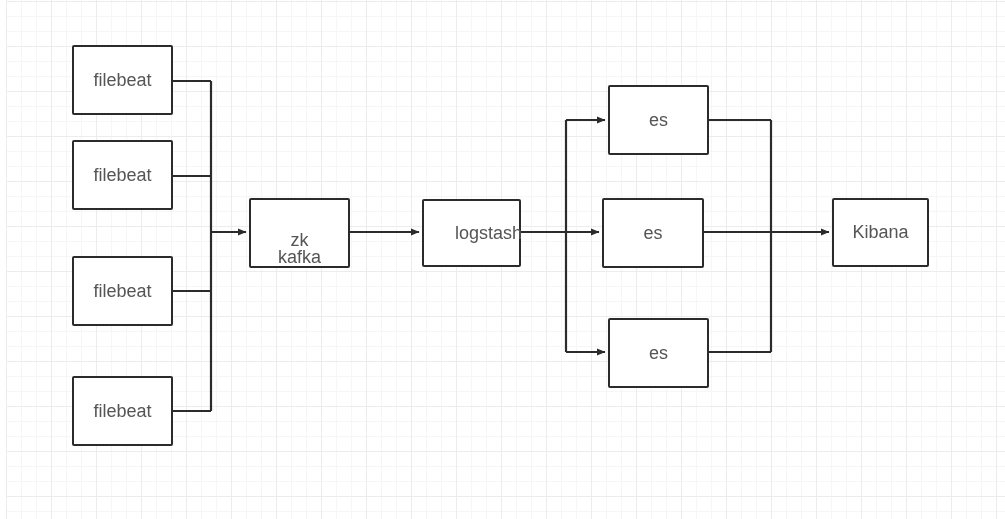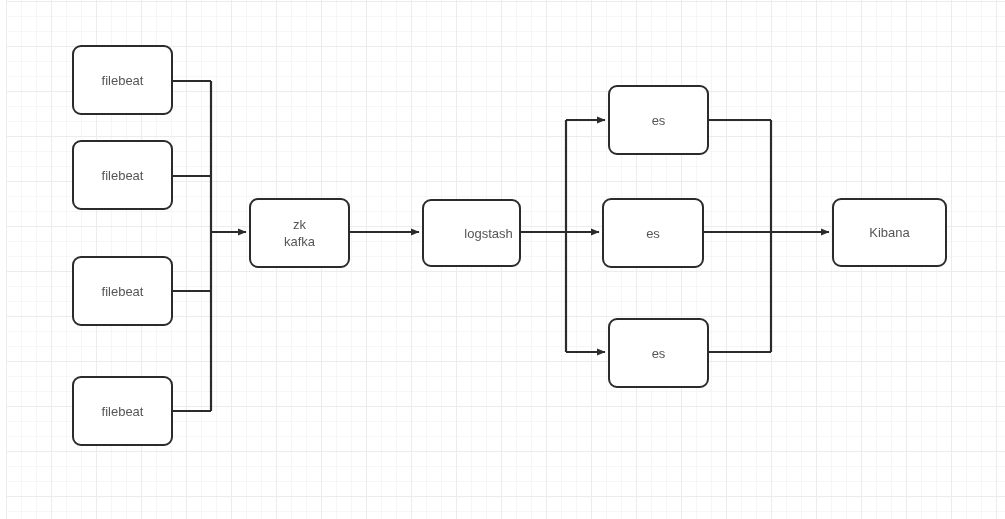--- a/index.html
+++ b/index.html
@@ -35,27 +35,27 @@
     left: 0; top: 0;
     width: 1005px; height: 519px;
     z-index: 2;
   }
   .node {
     position: absolute;
     z-index: 3;
     box-sizing: border-box;
     background: #ffffff;
     border: 2px solid #2b2b2b;
-    border-radius: 9px;
+    border-radius: 2px;
     display: flex;
     align-items: center;
     justify-content: center;
     text-align: center;
     color: #555555;
-    font-size: 13px;
+    font-size: 18px;
     line-height: 17px;
     font-family: "Liberation Sans", sans-serif;
     white-space: pre-line;
   }
 </style>
 </head>
 <body>
 
 <div id="canvas">
 
@@ -101,38 +101,38 @@
   </div>
 
   <div class="node" style="left:72px; top:256px; width:101px; height:70px;">
     <span>filebeat</span>
   </div>
 
   <div class="node" style="left:72px; top:376px; width:101px; height:70px;">
     <span>filebeat</span>
   </div>
 
-  <div class="node" style="left:249px; top:198px; width:101px; height:70px;">
+  <div class="node" style="left:249px; top:198px; width:101px; height:70px;align-items:flex-end;">
     <span>zk
 kafka</span>
   </div>
 
   <div class="node" style="left:422px; top:199px; width:99px; height:68px;padding-left:34px;">
     <span>logstash</span>
   </div>
 
   <div class="node" style="left:608px; top:85px; width:101px; height:70px;">
     <span>es</span>
   </div>
 
   <div class="node" style="left:602px; top:198px; width:102px; height:70px;">
     <span>es</span>
   </div>
 
   <div class="node" style="left:608px; top:318px; width:101px; height:70px;">
     <span>es</span>
   </div>
 
-  <div class="node" style="left:832px; top:198px; width:115px; height:69px;">
+  <div class="node" style="left:832px; top:198px; width:97px; height:69px;">
     <span>Kibana</span>
   </div>
 
 </div>
 
 </body></html>

